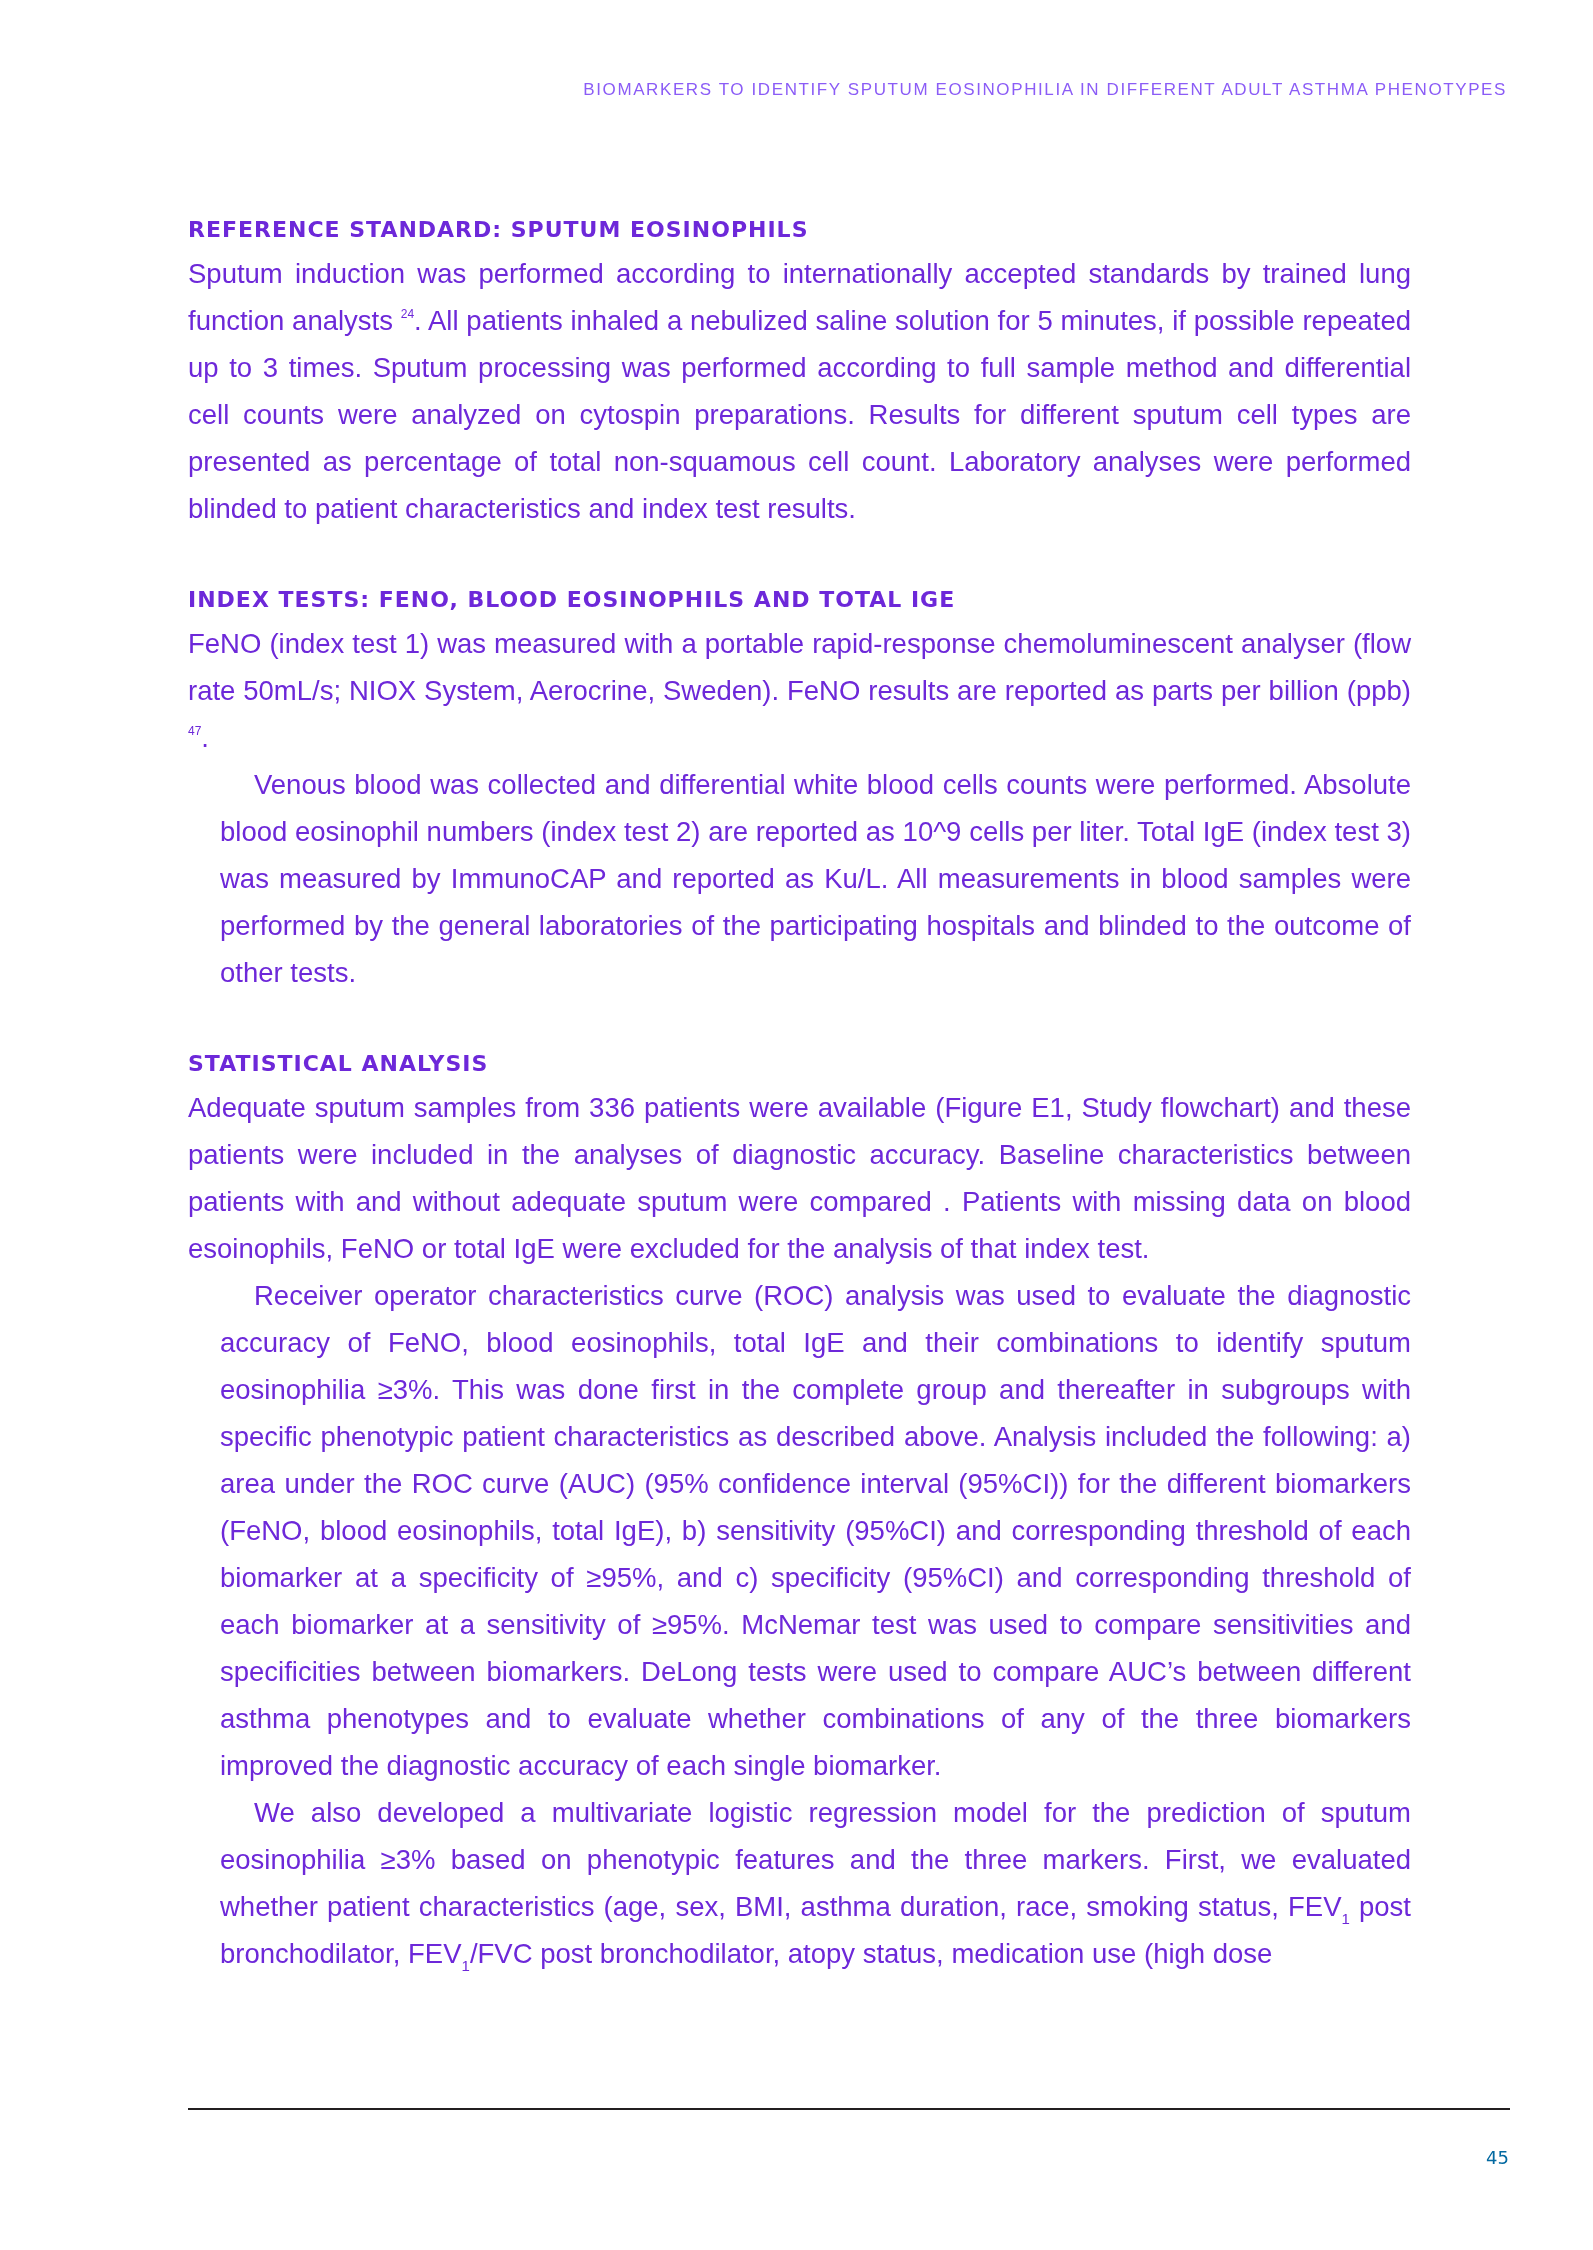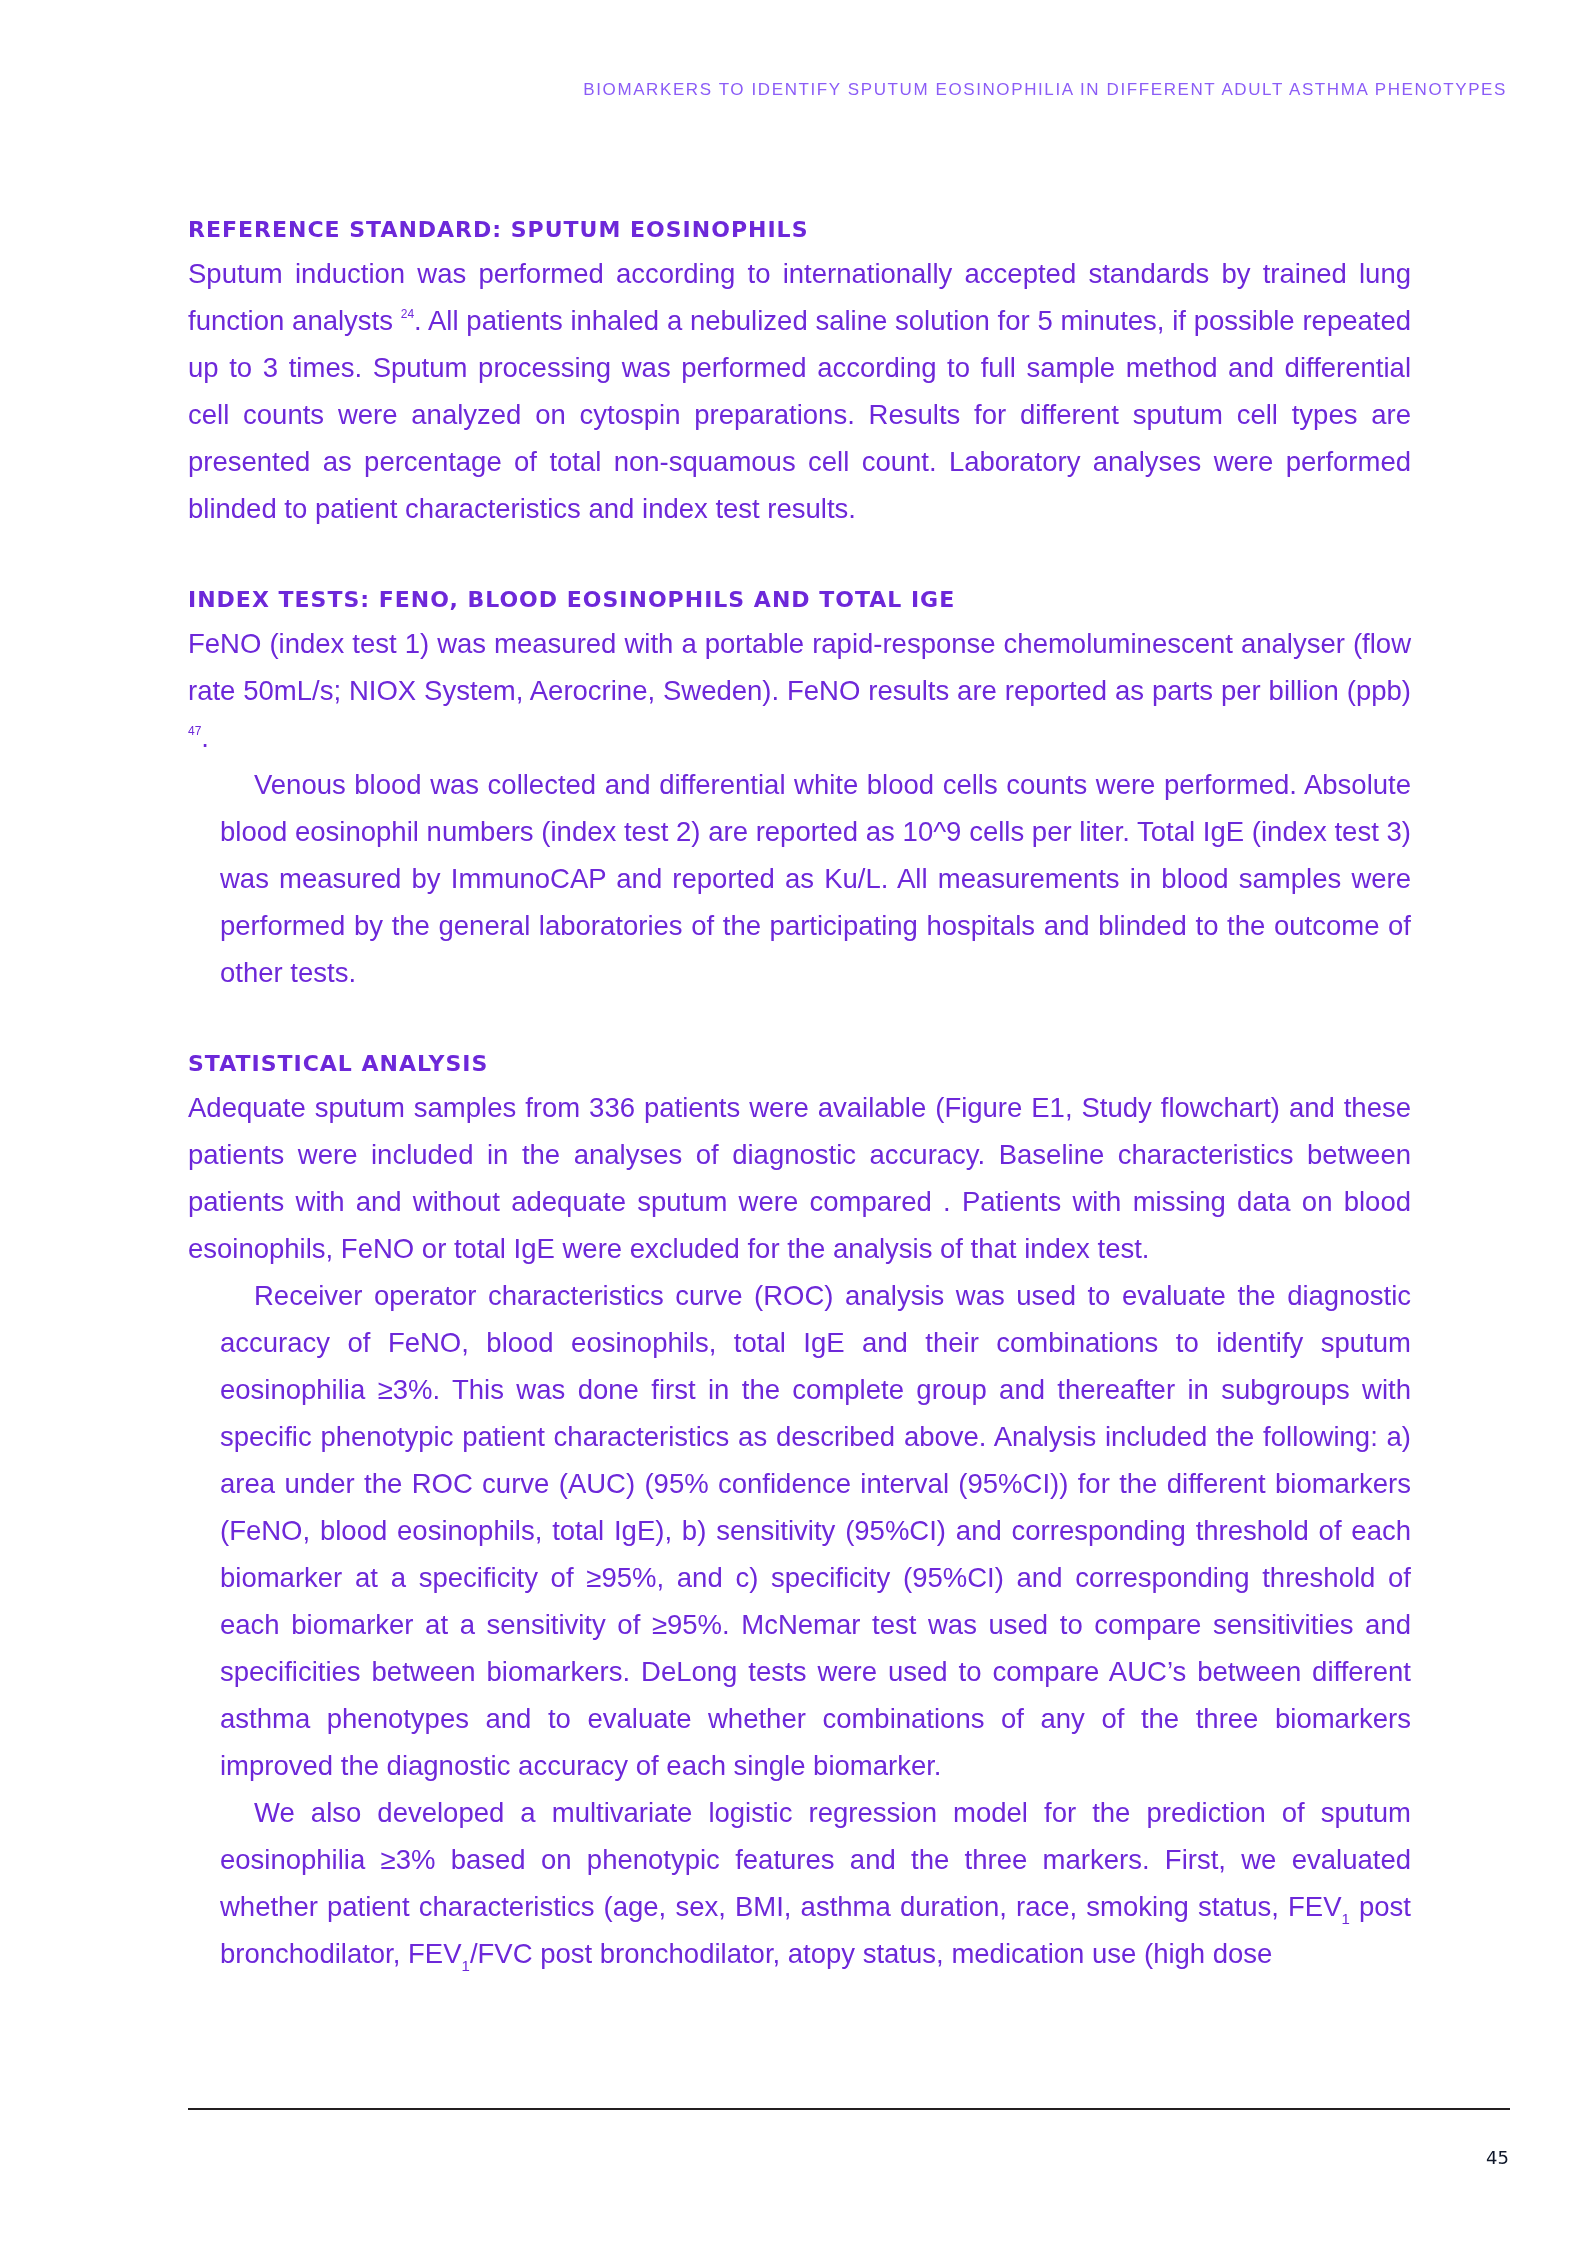--- a/index.html
+++ b/index.html
@@ -22,21 +22,21 @@
   .content p.indent { text-indent: 34px; margin-left: 32px; }
   .content .gap { height: 48px; }
   sup { font-size: 12px; vertical-align: 12px; line-height: 0; }
   sub { font-size: 15px; vertical-align: -8px; line-height: 0; }
   .footer-rule {
     position: absolute; left: 188px; top: 2108px; width: 1322px; height: 0;
     border-top: 2px solid #231f20;
   }
   .page-number {
     position: absolute; right: 84px; top: 2147px;
-    font-family: "DejaVu Sans", sans-serif; font-size: 18px; color: #0f172a; margin-left: 41px;
+    font-family: "DejaVu Sans", sans-serif; font-size: 18px; color: #0369a1; margin-left: 41px;
   }
 </style>
 </head>
 <body>
 
 <div class="running-head">BIOMARKERS TO IDENTIFY SPUTUM EOSINOPHILIA IN DIFFERENT ADULT ASTHMA PHENOTYPES</div>
 
 <div class="content">
 
   <h2>REFERENCE STANDARD: SPUTUM EOSINOPHILS</h2>

